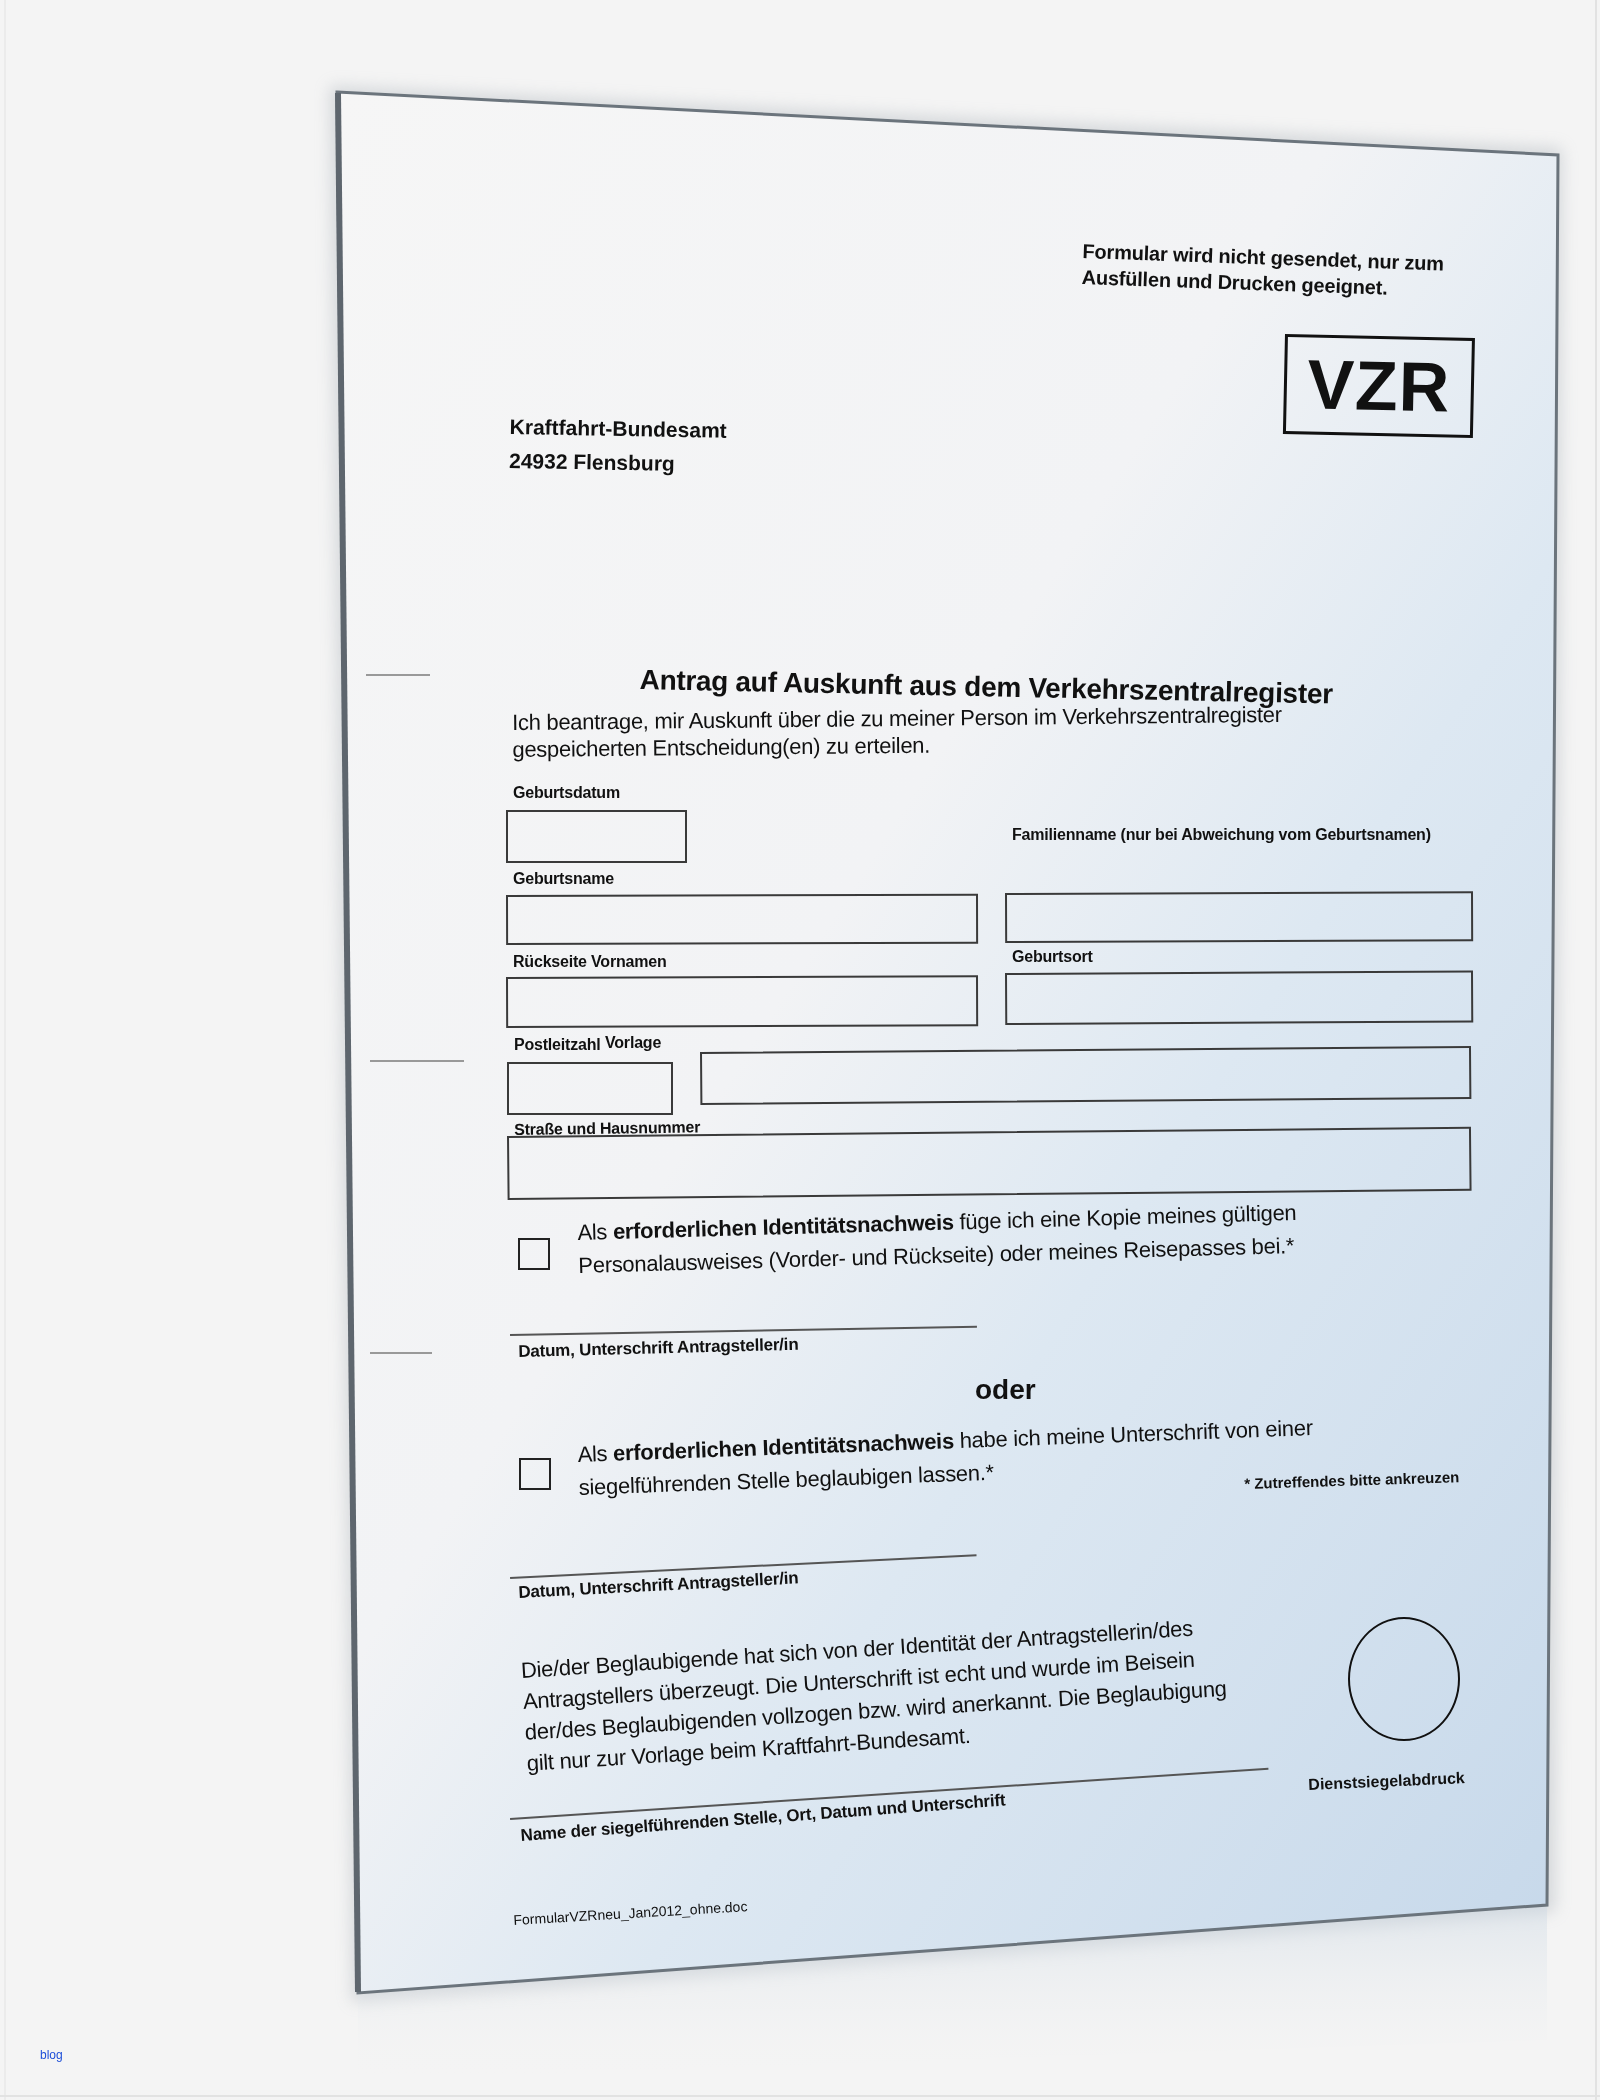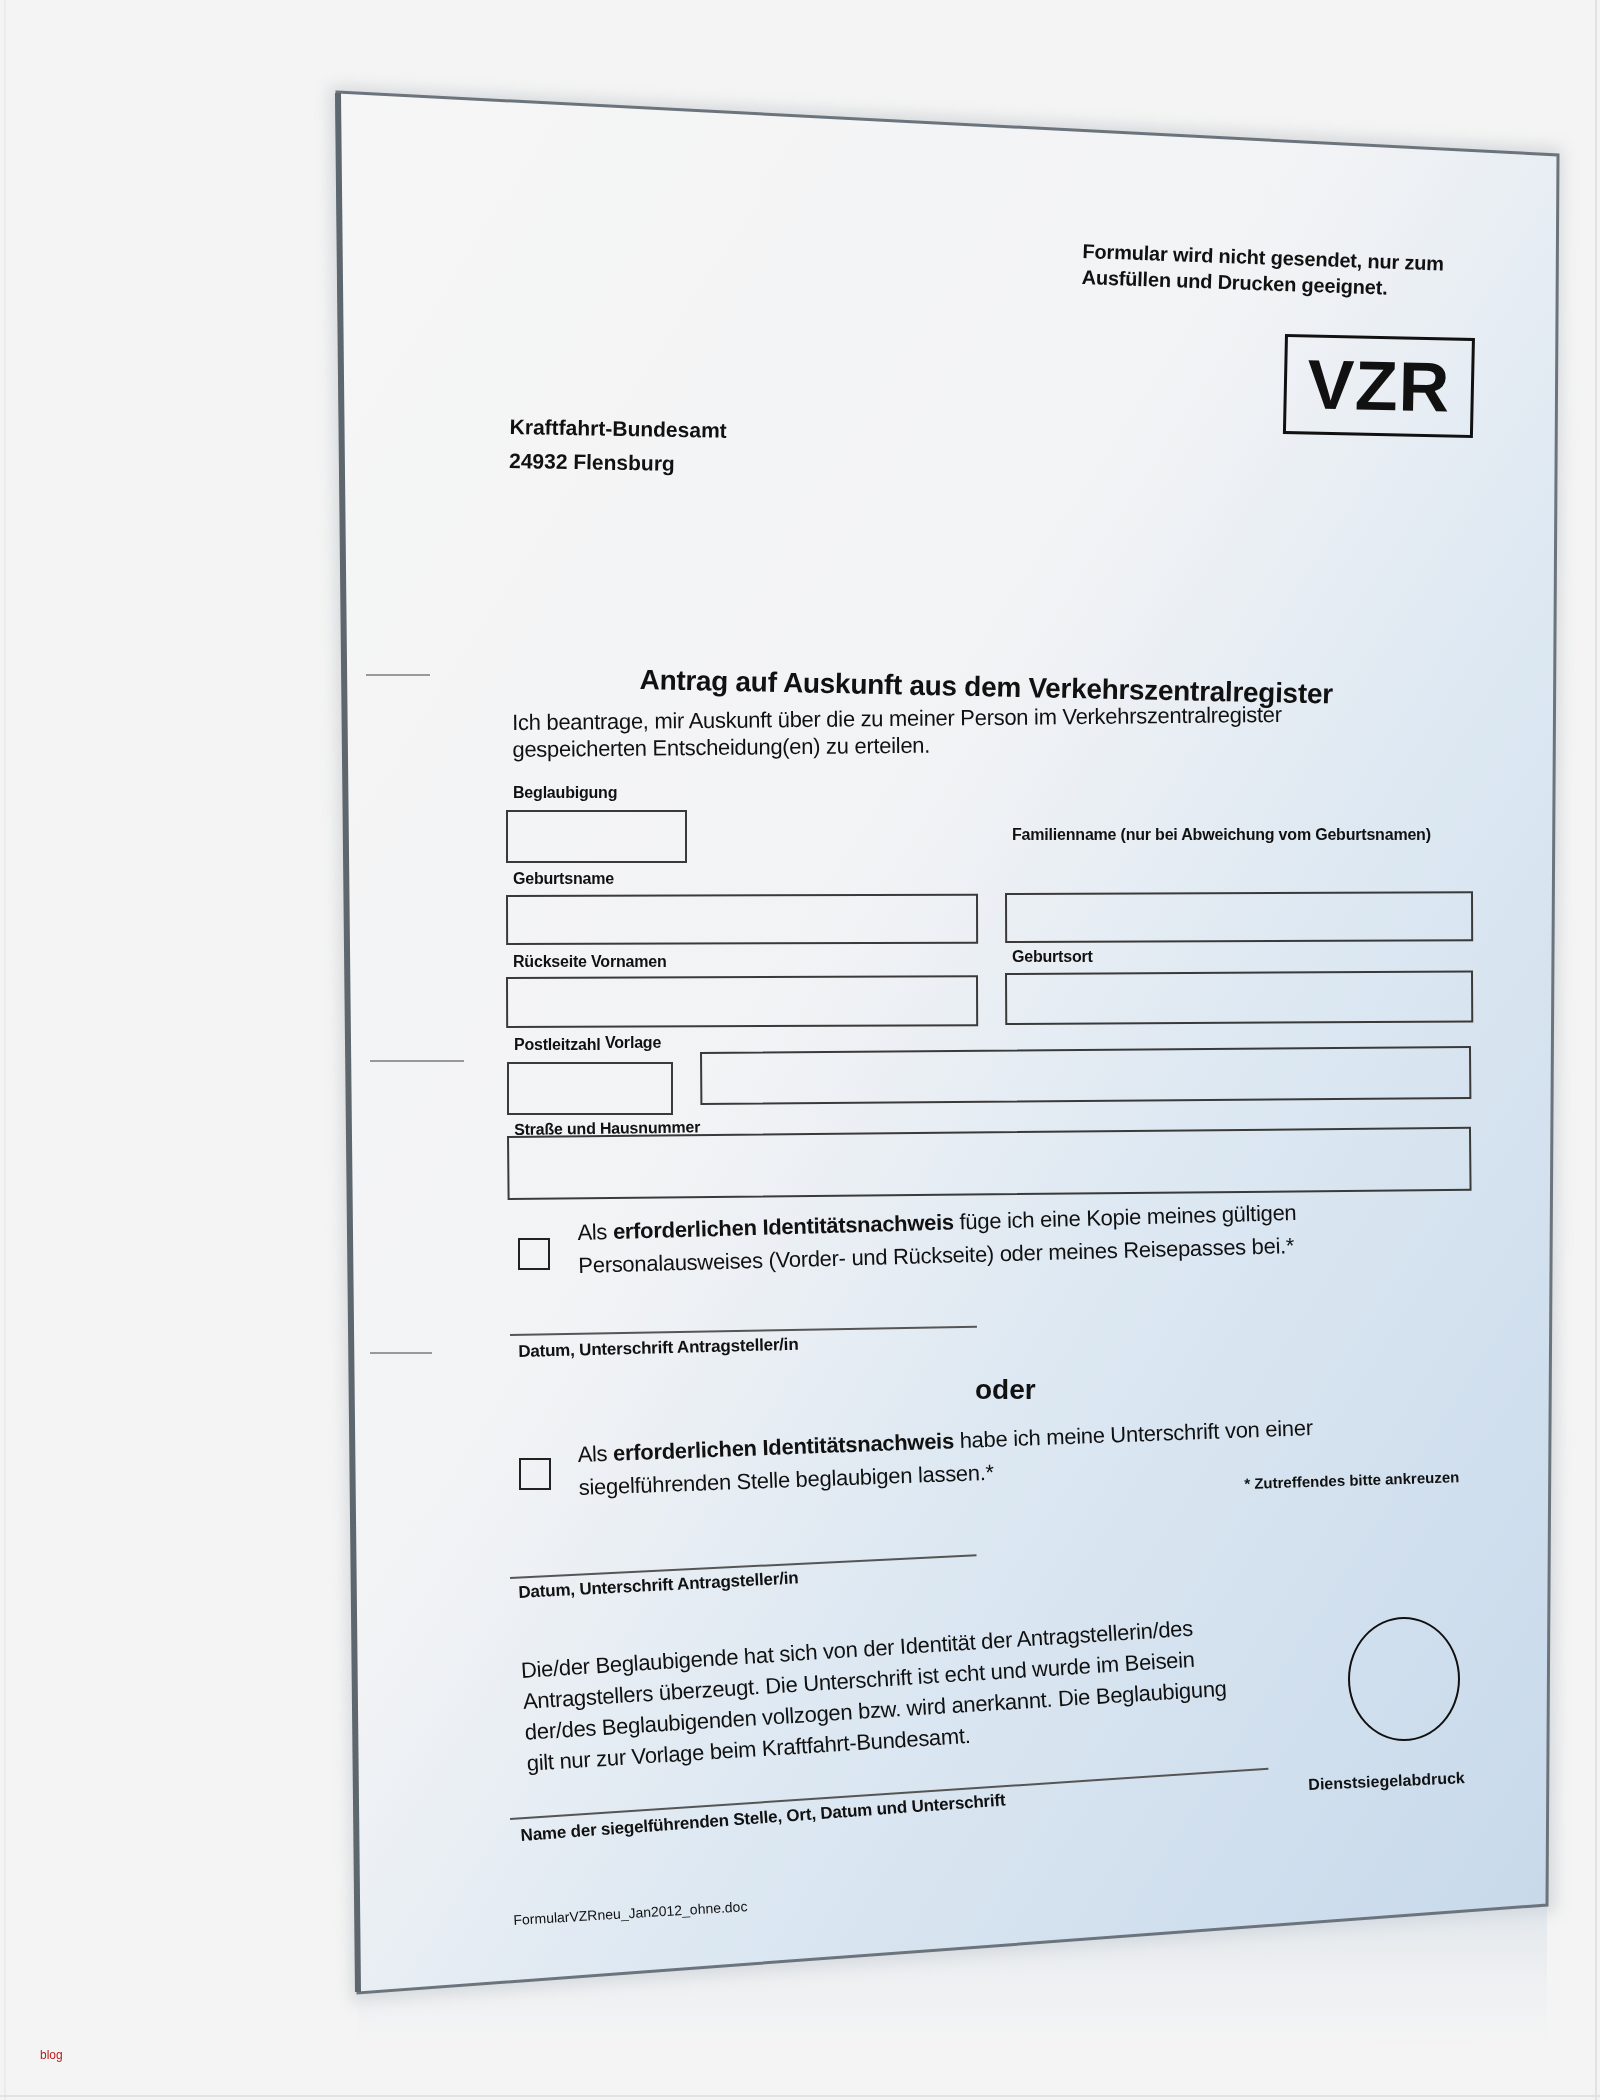--- a/index.html
+++ b/index.html
@@ -29,21 +29,21 @@
   .sigline { position:absolute; height:1.5px; background:#555; transform-origin:0 0; }
   .oder { font-size:28px; font-weight:bold; }
   .small { font-size:15px; font-weight:bold; }
   .para { font-size:22px; line-height:31px; letter-spacing:-0.3px; }
   .seal { position:absolute; border:2px solid #111; border-radius:50%; box-sizing:border-box; }
   .vzr-box { position:absolute; border:3px solid #111; box-sizing:border-box; transform-origin:0 0;
              display:flex; align-items:center; justify-content:center; }
   .vzr-text { font-size:70px; font-weight:bold; letter-spacing:1px; }
   .fname { font-size:14px; }
   .mark { position:absolute; height:1.5px; background:#999; }
-  .blog { position:absolute; left:40px; top:2048px; font-size:12px; color:#b91c1c; }
+  .blog { position:absolute; left:40px; top:2048px; font-size:12px; color:#1d4ed8; }
 </style>
 </head>
 <body>
 
 <div class="frame-left"></div>
 <div class="frame-line"></div>
 <div class="frame-bottom"></div>
 
 <svg class="page" viewBox="0 0 1600 2100">
   <defs>
@@ -89,21 +89,21 @@
   <div>24932 Flensburg</div>
 </div>
 
 <div class="abs title" style="left:640px;top:664px;transform:rotate(1.2deg);">Antrag auf Auskunft aus dem Verkehrszentralregister</div>
 
 <div class="abs intro" style="left:512px;top:709px;transform:rotate(-0.6deg);">
   <div>Ich beantrage, mir Auskunft über die zu meiner Person im Verkehrszentralregister</div>
   <div>gespeicherten Entscheidung(en) zu erteilen.</div>
 </div>
 
-<div class="abs lbl" style="left:513px;top:784px;">Beglaubigung</div>
+<div class="abs lbl" style="left:513px;top:784px;">Geburtsdatum</div>
 <div class="field" style="left:506px;top:810px;width:181px;height:53px;"></div>
 
 <div class="abs lbl" style="left:513px;top:870px;text-align:right;">Geburtsname</div>
 <div class="field" style="left:506px;top:895px;width:472px;height:50px;transform:rotate(-0.15deg);"></div>
 
 <div class="abs lbl" style="left:1012px;top:826px;">Familienname (nur bei Abweichung vom Geburtsnamen)</div>
 <div class="field" style="left:1005px;top:893px;width:468px;height:50px;transform:rotate(-0.2deg);"></div>
 
 <div class="abs lbl" style="left:513px;top:953px;">Rückseite Vornamen</div>
 <div class="field" style="left:506px;top:977px;width:472px;height:51px;transform:rotate(-0.2deg);"></div>

